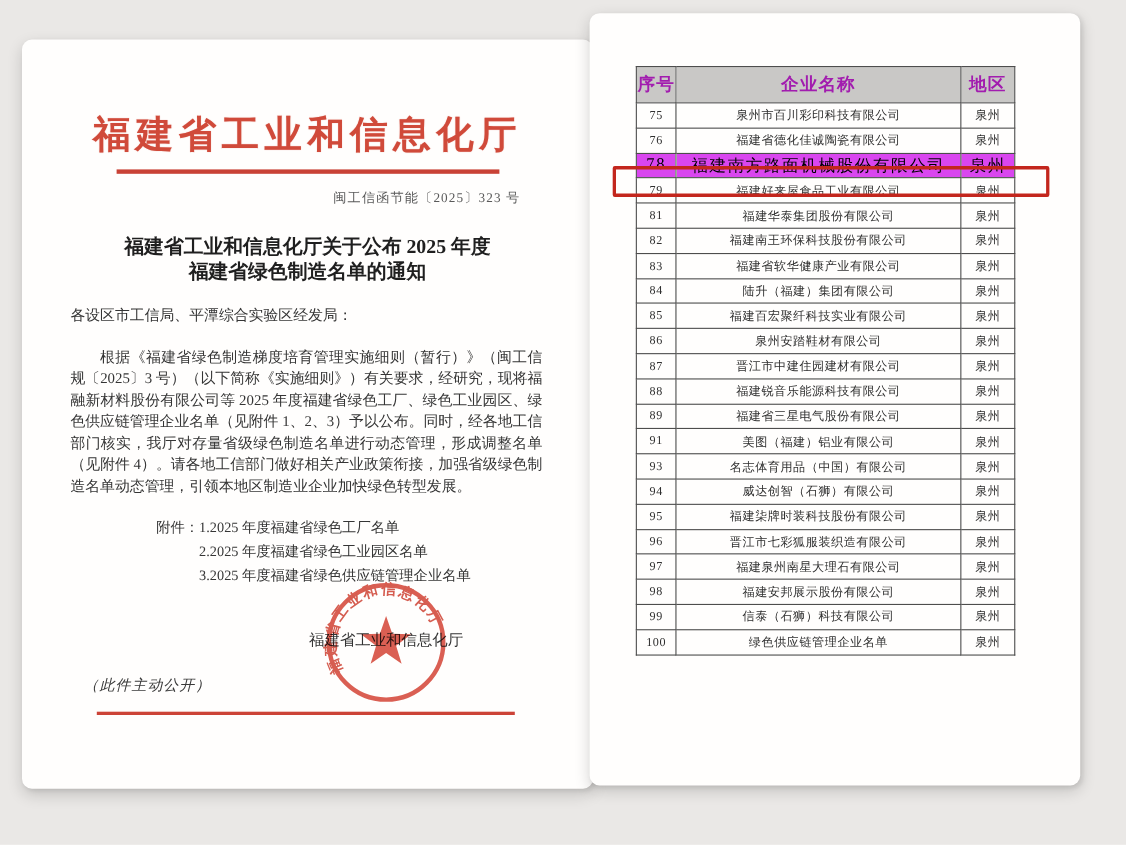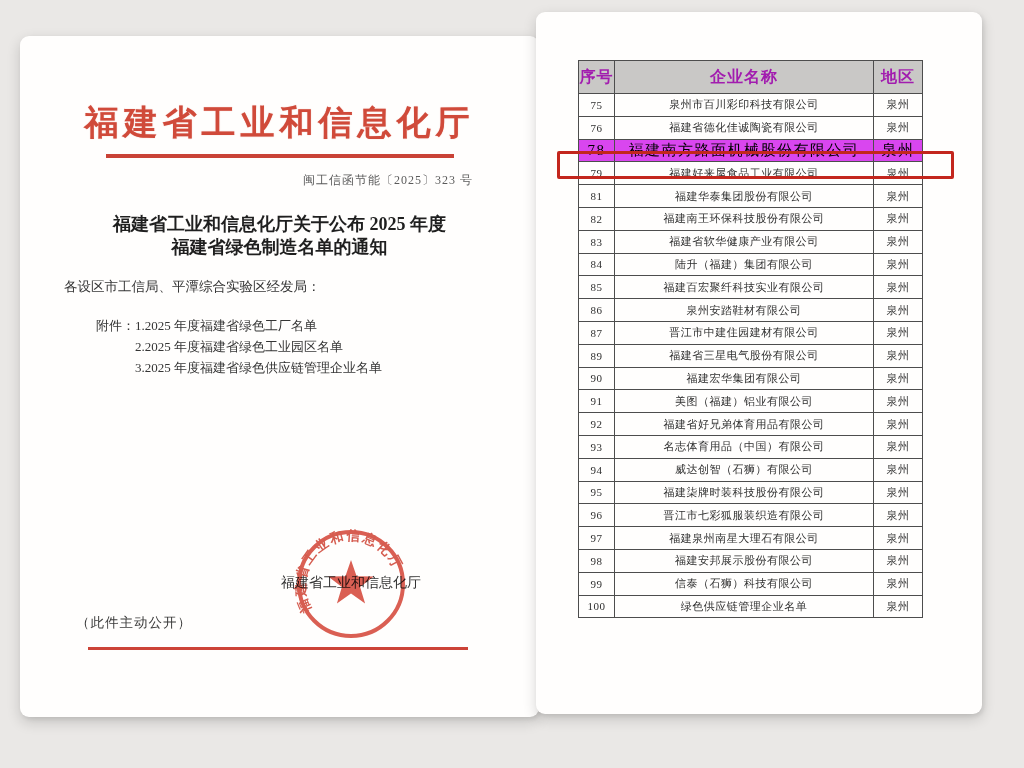--- a/index.html
+++ b/index.html
@@ -36,30 +36,31 @@
     margin-top:18px; padding:0 46px 0 44px;
     font-size:13.5px; line-height:19.5px; color:#353535;
     text-align:justify;
   }
   .salutation { margin-bottom:18px; }
   .body-paragraph { text-indent:2em; }
   .attachments {
     margin-top:18px; padding-left:76px;
     font-size:13px; line-height:21.3px; color:#353535;
     display:flex;
+    margin-left:46px;
   }
   .attach-label { flex:0 0 auto; }
   .attachment-list { flex:0 0 auto; }
   .signature-block {
     position:absolute; left:238px; top:536px; width:186px;
     text-align:center; font-size:14px; color:#333; line-height:22px;
   }
   .disclosure-note {
     position:absolute; left:56px; top:578px;
-    font-size:13.5px; color:#3a3a3a; letter-spacing:1px;
+    font-size:13.5px; color:#3a3a3a; letter-spacing:1px;font-style:italic;
   }
   .bottom-red-divider {
     position:absolute; left:68px; top:611px; width:380px; height:3px;
     background:#cc4337;
   }
   .official-seal {
     position:absolute; left:252px; top:486px; width:158px; height:128px;
     opacity:.88; mix-blend-mode:multiply; pointer-events:none;
   }
   
@@ -100,20 +101,21 @@
 <div class="page left-page">
   <div class="agency-header">福建省工业和信息化厅</div>
   <div class="header-underline"></div>
   <div class="doc-number">闽工信函节能〔2025〕323 号</div>
   <div class="notice-title">
     <div>福建省工业和信息化厅关于公布 2025 年度</div>
     <div>福建省绿色制造名单的通知</div>
   </div>
   <div class="body-block">
     <div class="salutation">各设区市工信局、平潭综合实验区经发局：</div>
+    <div class="body-paragraph">根据《福建省绿色制造梯度培育管理实施细则（暂行）》（闽工信规〔2025〕3 号）（以下简称《实施细则》）有关要求，经研究，现将福融新材料股份有限公司等 2025 年度福建省绿色工厂、绿色工业园区、绿色供应链管理企业名单（见附件 1、2、3）予以公布。同时，经各地工信部门核实，我厅对存量省级绿色制造名单进行动态管理，形成调整名单（见附件 4）。请各地工信部门做好相关产业政策衔接，加强省级绿色制造名单动态管理，引领本地区制造业企业加快绿色转型发展。</div>
   </div>
   <div class="attachments">
     <div class="attach-label">附件：</div>
     <div class="attachment-list">
         <div>1.2025 年度福建省绿色工厂名单</div>
         <div>2.2025 年度福建省绿色工业园区名单</div>
         <div>3.2025 年度福建省绿色供应链管理企业名单</div>
       </div>
   </div>
   <div class="signature-block">
@@ -198,37 +200,32 @@
           <td>86</td>
           <td>泉州安踏鞋材有限公司</td>
           <td>泉州</td>
         </tr>
         <tr>
           <td>87</td>
           <td>晋江市中建住园建材有限公司</td>
           <td>泉州</td>
         </tr>
         <tr>
+          <td>88</td>
+          <td>福建锐音乐能源科技有限公司</td>
+          <td>泉州</td>
+        </tr>
+        <tr>
           <td>89</td>
           <td>福建省三星电气股份有限公司</td>
           <td>泉州</td>
         </tr>
         <tr>
-          <td>90</td>
-          <td>福建宏华集团有限公司</td>
-          <td>泉州</td>
-        </tr>
-        <tr>
           <td>91</td>
           <td>美图（福建）铝业有限公司</td>
-          <td>泉州</td>
-        </tr>
-        <tr>
-          <td>92</td>
-          <td>福建省好兄弟体育用品有限公司</td>
           <td>泉州</td>
         </tr>
         <tr>
           <td>93</td>
           <td>名志体育用品（中国）有限公司</td>
           <td>泉州</td>
         </tr>
         <tr>
           <td>94</td>
           <td>威达创智（石狮）有限公司</td>

